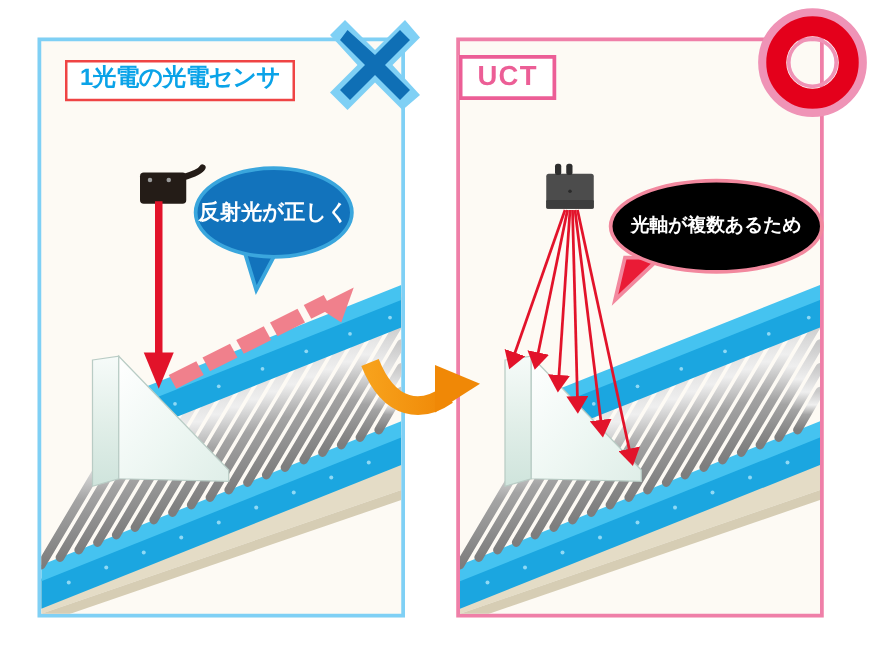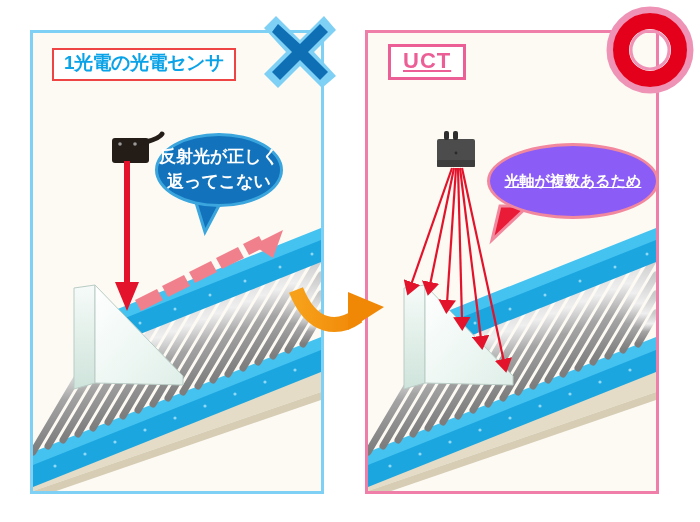--- a/index.html
+++ b/index.html
@@ -48,23 +48,23 @@
   #bubble-left{
     left:155px;top:133px;width:128px;height:74px;
     border-radius:50%;
     background:#1273bc;
     border:3px solid #3aa6dd;
     font-size:17px;line-height:1.45;
   }
   #bubble-right{
     left:487px;top:143px;width:172px;height:76px;
     border-radius:50%;
-    background:#8b5cf6;
+    background:#000000;
     border:3px solid #f2889e;
-    font-size:15px;line-height:1.45;text-decoration:underline;
+    font-size:15px;line-height:1.45;
   }
 
   .svg-layer{position:absolute;left:0;top:0;width:700px;height:522px;pointer-events:none;}
   .txt-line{display:block;}
 </style>
 </head>
 <body>
 
 <div class="stage">
 
@@ -279,24 +279,23 @@
       <circle cx="42" cy="44" r="29" fill="none" stroke="#e4001b" stroke-width="16"></circle>
       <circle cx="42" cy="44" r="19" fill="none" stroke="#ef93b6" stroke-width="3"></circle>
     </g>
 
     <polygon points="194,196 224,196 205,232" fill="#1273bc" stroke="#3aa6dd" stroke-width="3"></polygon>
     <polygon points="500,206 528,206 492,240" fill="#ea1b36" stroke="#f2889e" stroke-width="3"></polygon>
   </svg>
 
   <div class="title-box" id="title-left" style="left:52px;top:48px;">1光電の光電センサ</div>
 
-  <div class="title-box" id="title-right" style="left:388px;top:44px;text-decoration:underline;">UCT</div>
+  <div class="title-box" id="title-right" style="left:367px;top:44px;">UCT</div>
 
   <div class="bubble" id="bubble-left">
     <span class="txt-line">反射光が正しく</span>
-    <span class="txt-line">返ってこない</span>
   </div>
 
   <div class="bubble" id="bubble-right">
     <span class="txt-line">光軸が複数あるため</span>
   </div>
 
 </div>
 
 </body></html>

